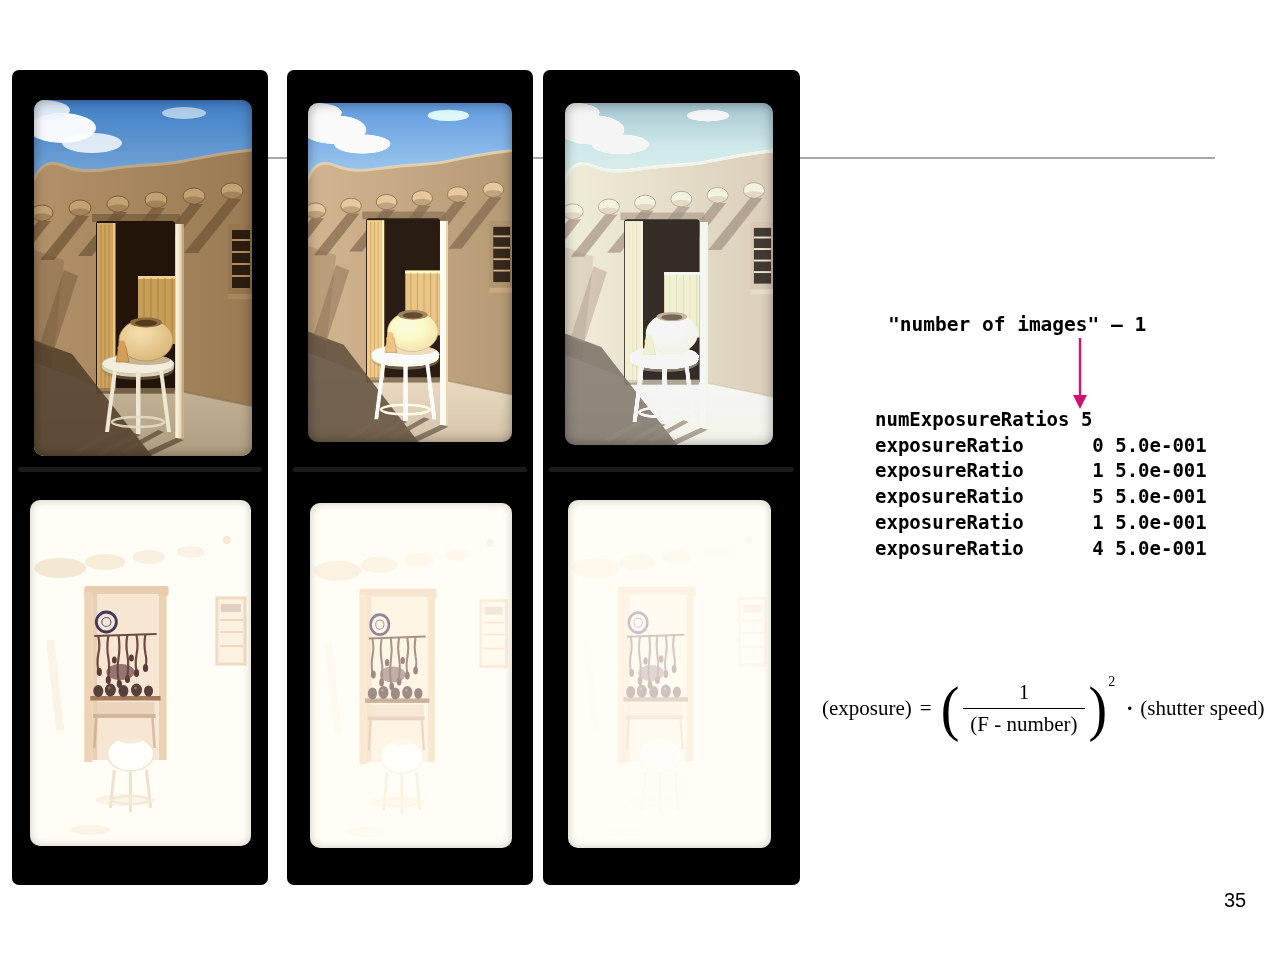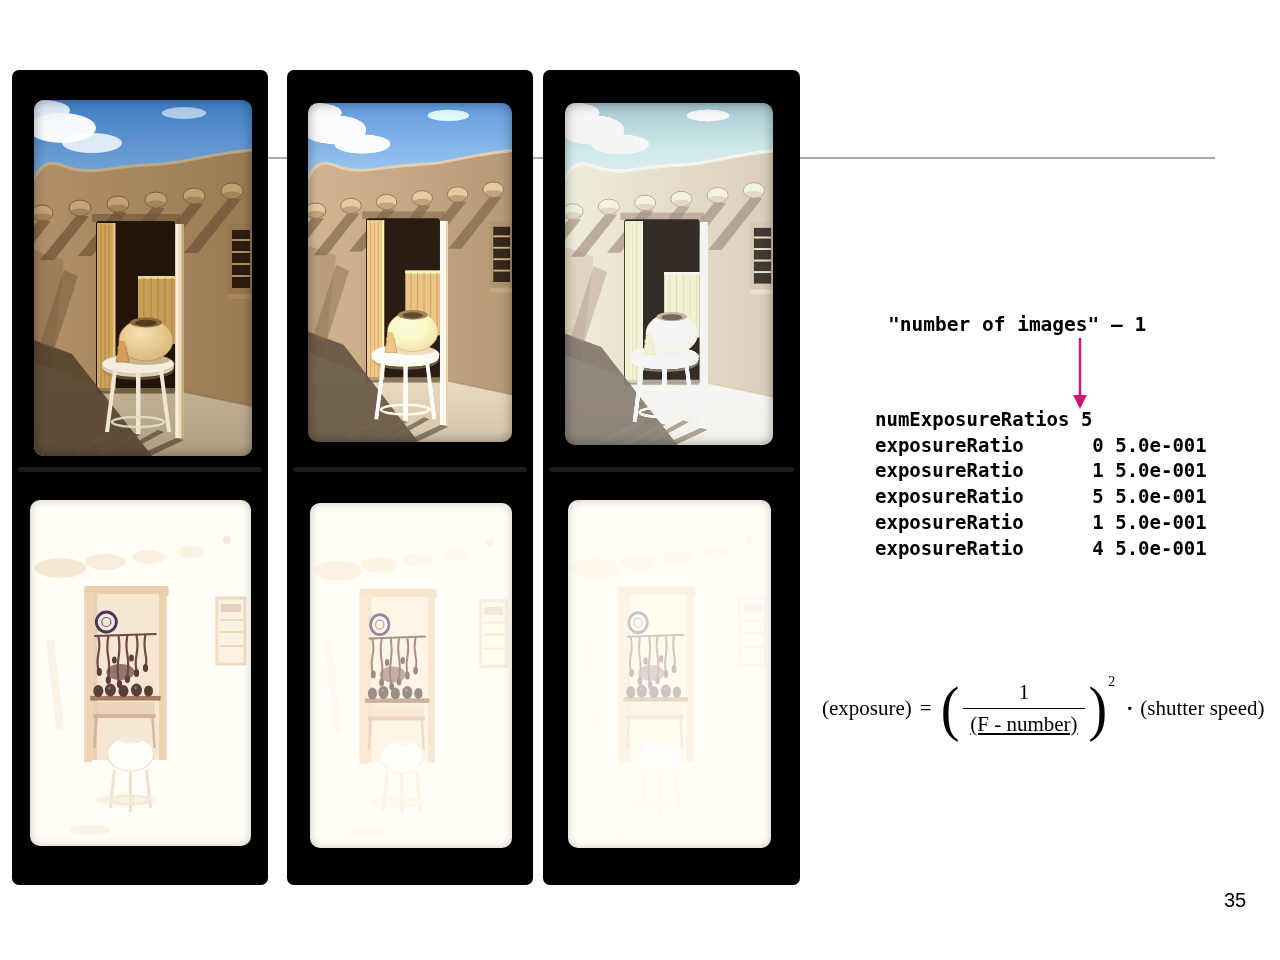--- a/index.html
+++ b/index.html
@@ -60,21 +60,21 @@
   .formula sub { font-size:13px; letter-spacing:0.5px; }
   #formula-1 { left:822px; top:633px; white-space:nowrap; }
   #formula-1 .f-eq { margin:0 7px; }
   #formula-1 .f-slash { margin-left:8px; margin-right:1px; }
 
   #formula-2 { left:822px; top:669px; height:78px; display:flex; align-items:center; }
   .big-paren { font-size:56px; font-weight:300; line-height:1;
                transform:scaleY(1.08); margin:0 1px; }
   .frac { display:inline-flex; flex-direction:column; align-items:center; margin:0 3px; }
   .frac-num { padding:0 4px 3px; }
-  .frac-den { border-top:1.6px solid #000; padding:3px 7px 0;text-decoration:underline; }
+  .frac-den { border-top:1.6px solid #000; padding:3px 7px 0; }
   .f-exp { font-size:14px; align-self:flex-start; margin:5px 4px 0 0; }
   #formula-2 .f-eq { margin:0 8px; }
   .f-dot { margin:0 7px; font-weight:bold; }
 
   .page-number { position:absolute; left:1224px; top:889px;
     font-family:"Liberation Sans", sans-serif; font-size:20px; color:#000; }
 </style>
 </head>
 <body>
 

